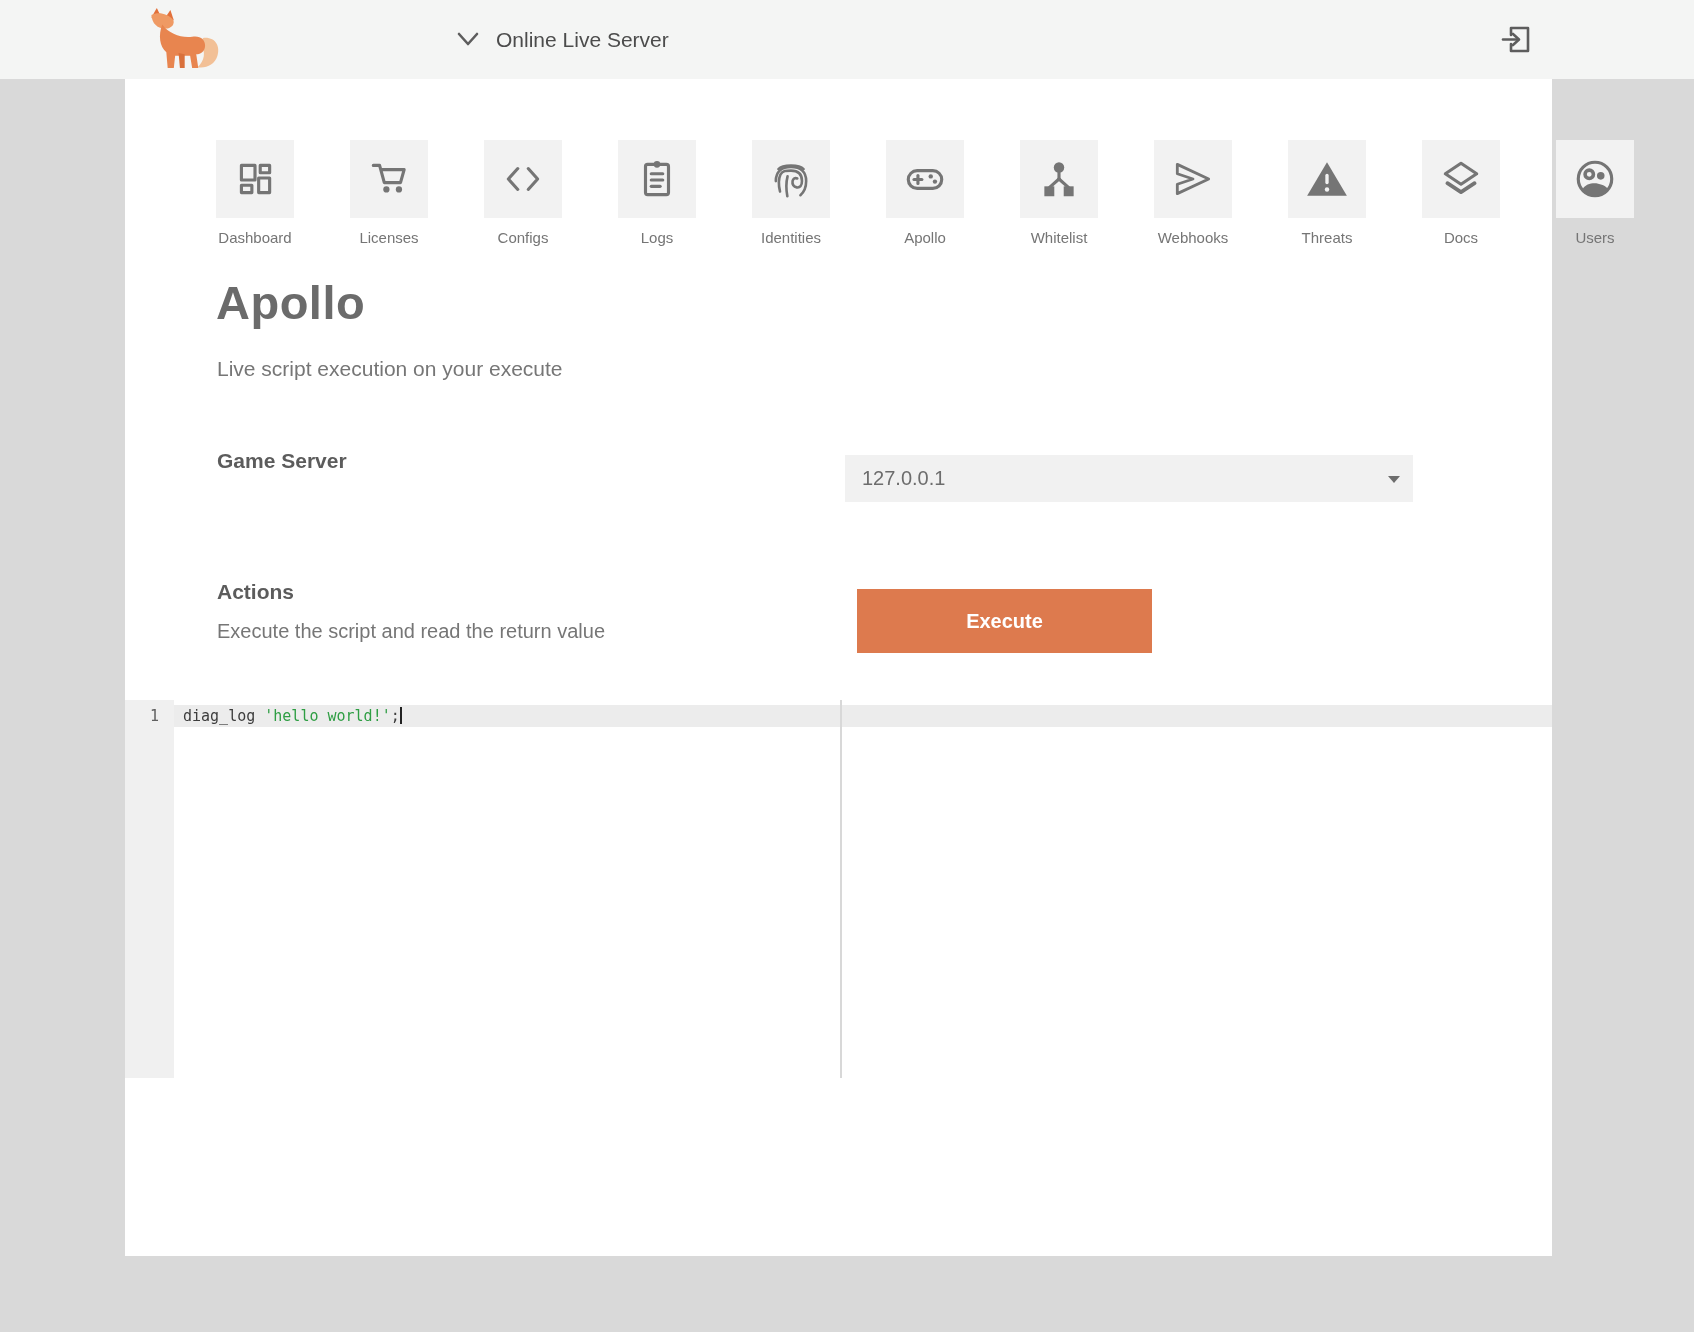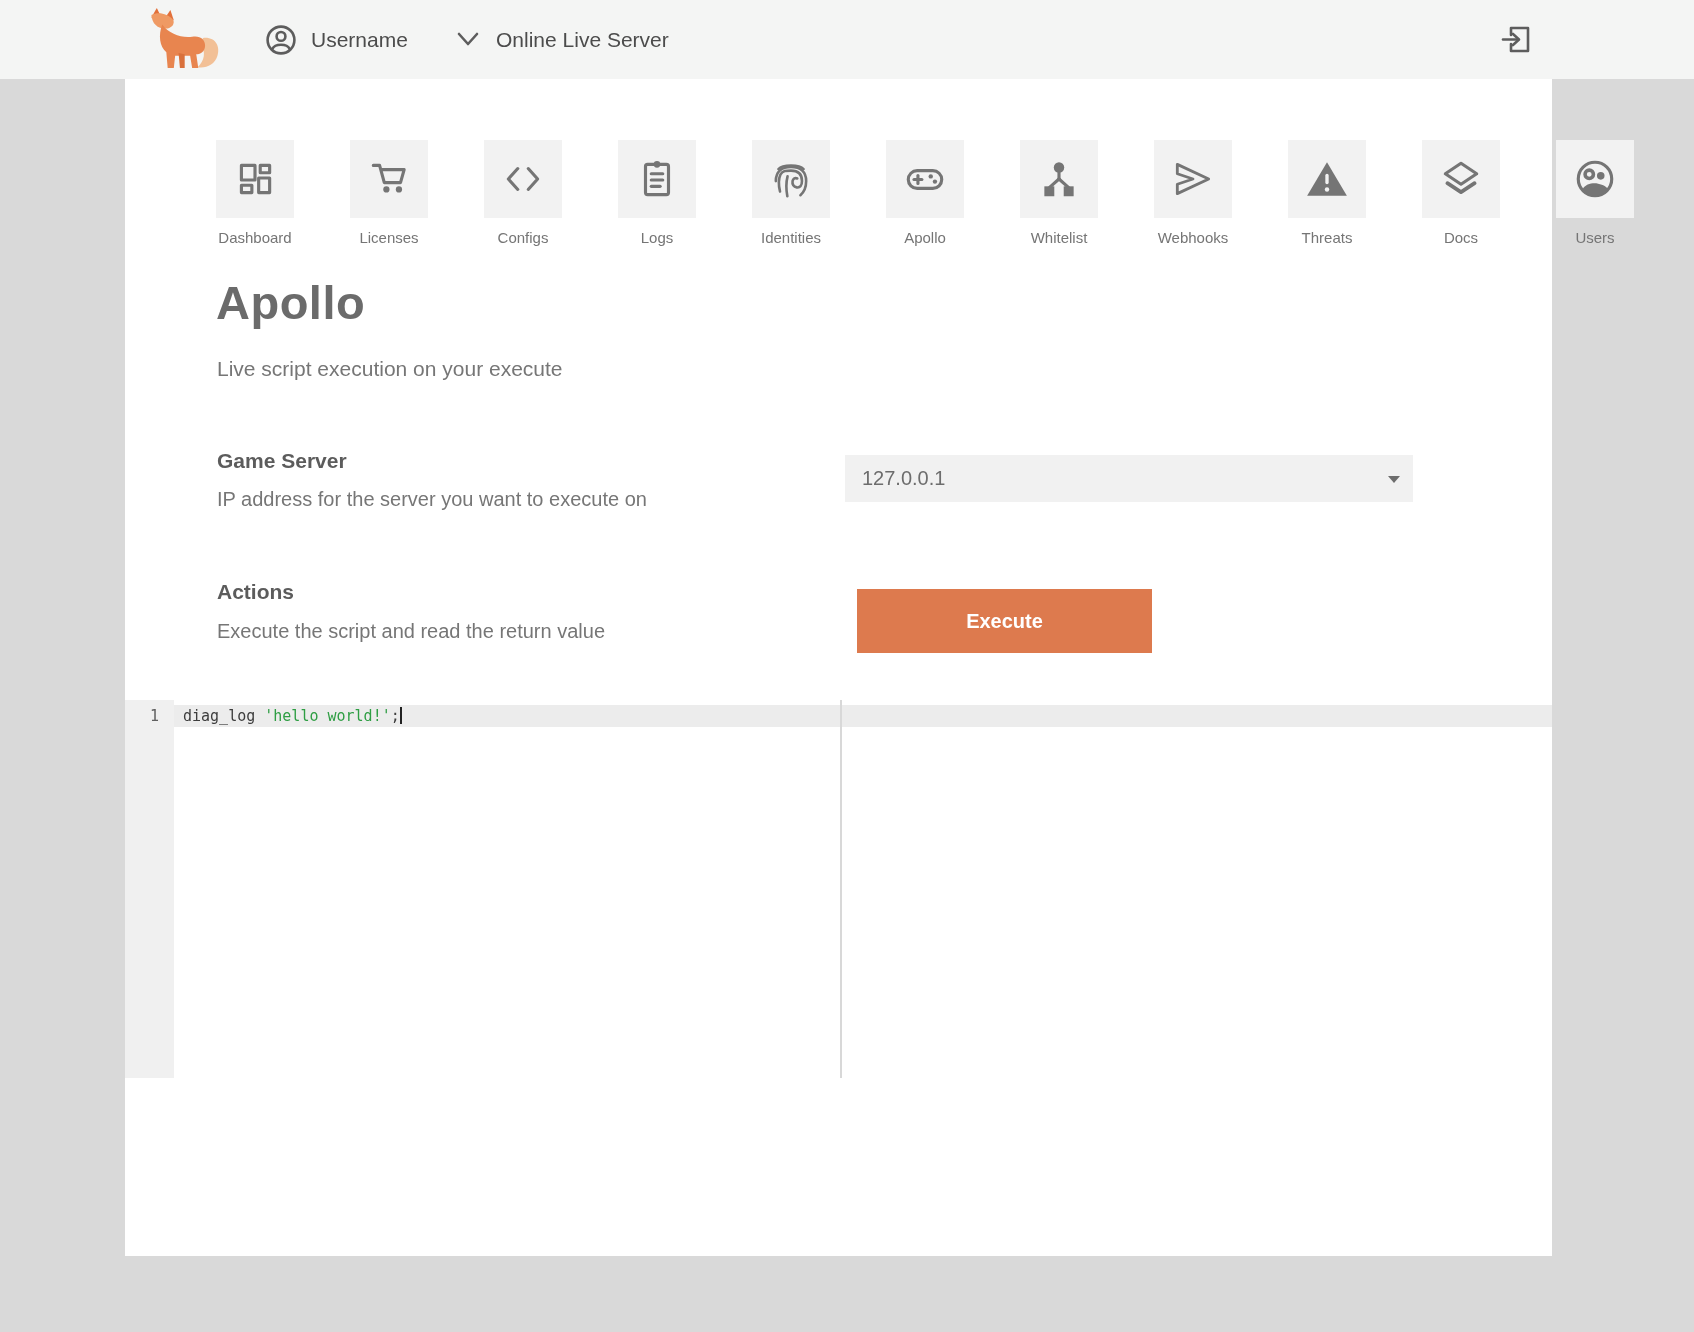--- a/index.html
+++ b/index.html
@@ -72,28 +72,20 @@
       <svg viewBox="0 0 120 100">
         <path d="M88,50 C106,48 114,62 109,77 C105,89 93,95 80,93 C90,84 93,70 84,60 Z" fill="#f2c096"></path>
         <path d="M20,6 L28,22 L12,20 Z" fill="#e2703a"></path>
         <path d="M40,9 L45,24 L31,22 Z" fill="#e2703a"></path>
         <path d="M12,16 C22,11 36,14 44,23 C47,29 42,36 33,36 C21,36 13,29 12,16 Z" fill="#ef9a64"></path>
         <path d="M28,30 C38,44 56,50 72,48 C84,46 91,52 91,61 C91,69 85,74 78,74 L81,94 L72,94 L69,76 L47,76 L45,94 L36,94 L34,71 C24,62 22,46 28,30 Z" fill="#e8854f"></path>
         <path d="M52,72 L54,94 L61,94 L61,74 Z" fill="#d9713c"></path>
       </svg>
     </div>
 
-    <div class="user-menu">
-      <svg width="32" height="32" viewBox="0 0 32 32">
-        <circle class="tb" cx="16" cy="16" r="13.4"></circle>
-        <circle class="tb" cx="16" cy="12.4" r="4.4"></circle>
-        <path class="tb" d="M7.6,24.6 C9.8,19.4 22.2,19.4 24.4,24.6"></path>
-      </svg>
-      <span class="username">Username</span>
-    </div>
 
     <svg class="chev" viewBox="0 0 24 20">
       <polyline class="tb" points="3,4 12,14 21,4"></polyline>
     </svg>
 
     <span class="server-name">Online Live Server</span>
 
     <button class="logout">
       <svg width="33" height="33" viewBox="0 0 33 33">
         <path class="tb" d="M11,12 V5 H28 V28 H11 V21"></path>
@@ -233,21 +225,20 @@
         </div>
         <div class="nav-label">Users</div>
       </div>
 
     </nav>
 
     <h1 class="page-title">Apollo</h1>
     <p class="page-sub">Live script execution on your execute</p>
 
     <h2 class="sec-heading h-server">Game Server</h2>
-    <p class="sec-desc d-server">IP address for the server you want to execute on</p>
     <div class="select">
       <span class="select-value">127.0.0.1</span>
       <span class="select-arrow"></span>
     </div>
 
     <h2 class="sec-heading h-actions">Actions</h2>
     <p class="sec-desc d-actions">Execute the script and read the return value</p>
     <button class="btn btn-execute">Execute</button>
 
     <div class="editor">

